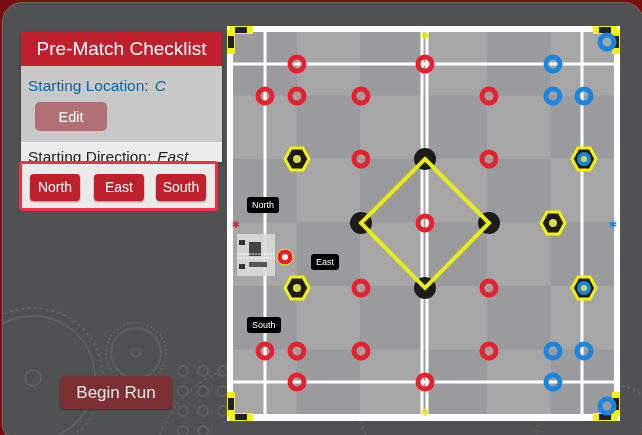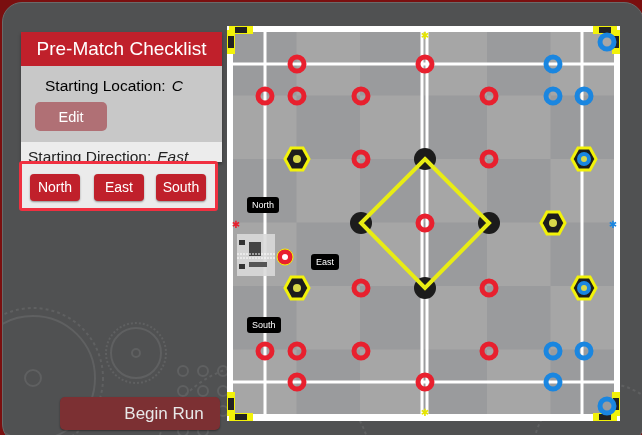--- a/index.html
+++ b/index.html
@@ -21,21 +21,21 @@
     position:absolute; left:18px; top:29px; width:201px;
     box-shadow:0 2px 3px rgba(0,0,0,.35);
   }
   .cl-header {
     background:#c0202b; color:#fff; font-size:19px; text-align:center;
     height:34px; line-height:34px;
   }
   .cl-loc {
     background:#c8c8c8; height:76px; position:relative;
   }
-  .cl-loc .lbl { position:absolute; left:24px; top:11px; font-size:15.5px; color:#000000; }
+  .cl-loc .lbl { position:absolute; left:7px; top:11px; font-size:15.5px; color:#0369a1; }
   .cl-loc .lbl i { margin-left:6px; }
   .edit-btn {
     position:absolute; left:8px; top:36px; width:72px; height:29px;
     background:#b07075; color:#fff; border-radius:5px; font-size:14.5px;
     text-align:center; line-height:29px; border:none;margin-left:6px;
   }
   .cl-dir {
     background:#ececec; height:20px; position:relative; overflow:hidden;
   }
   .cl-dir .lbl { position:absolute; left:7px; top:6px; font-size:15.5px; color:#222; }
@@ -103,21 +103,21 @@
       <div class="lbl"><span>Starting Direction:</span><i>East</i></div>
     </div>
   </div>
 
   <div class="dir-box" style="left:16px;top:158px;">
     <button class="dir-btn" style="left:8px;width:50px;">North</button>
     <button class="dir-btn" style="left:72px;width:50px;">East</button>
     <button class="dir-btn" style="left:134px;width:50px;">South</button>
   </div>
 
-  <div class="begin-btn" style="left:57px;top:394px;padding-left:48px;">Begin Run</div>
+  <div class="begin-btn" style="left:57px;top:373px;">Begin Run</div>
 </div>
 
 <div class="field-wrap">
   <svg class="field-svg" width="393" height="395">
     <defs>
       <g id="ringR">
           <circle r="7" fill="none" stroke="#e8202e" stroke-width="5"></circle>
         </g>
       <g id="ringB">
           <circle r="7" fill="none" stroke="#1a86e0" stroke-width="5"></circle>

